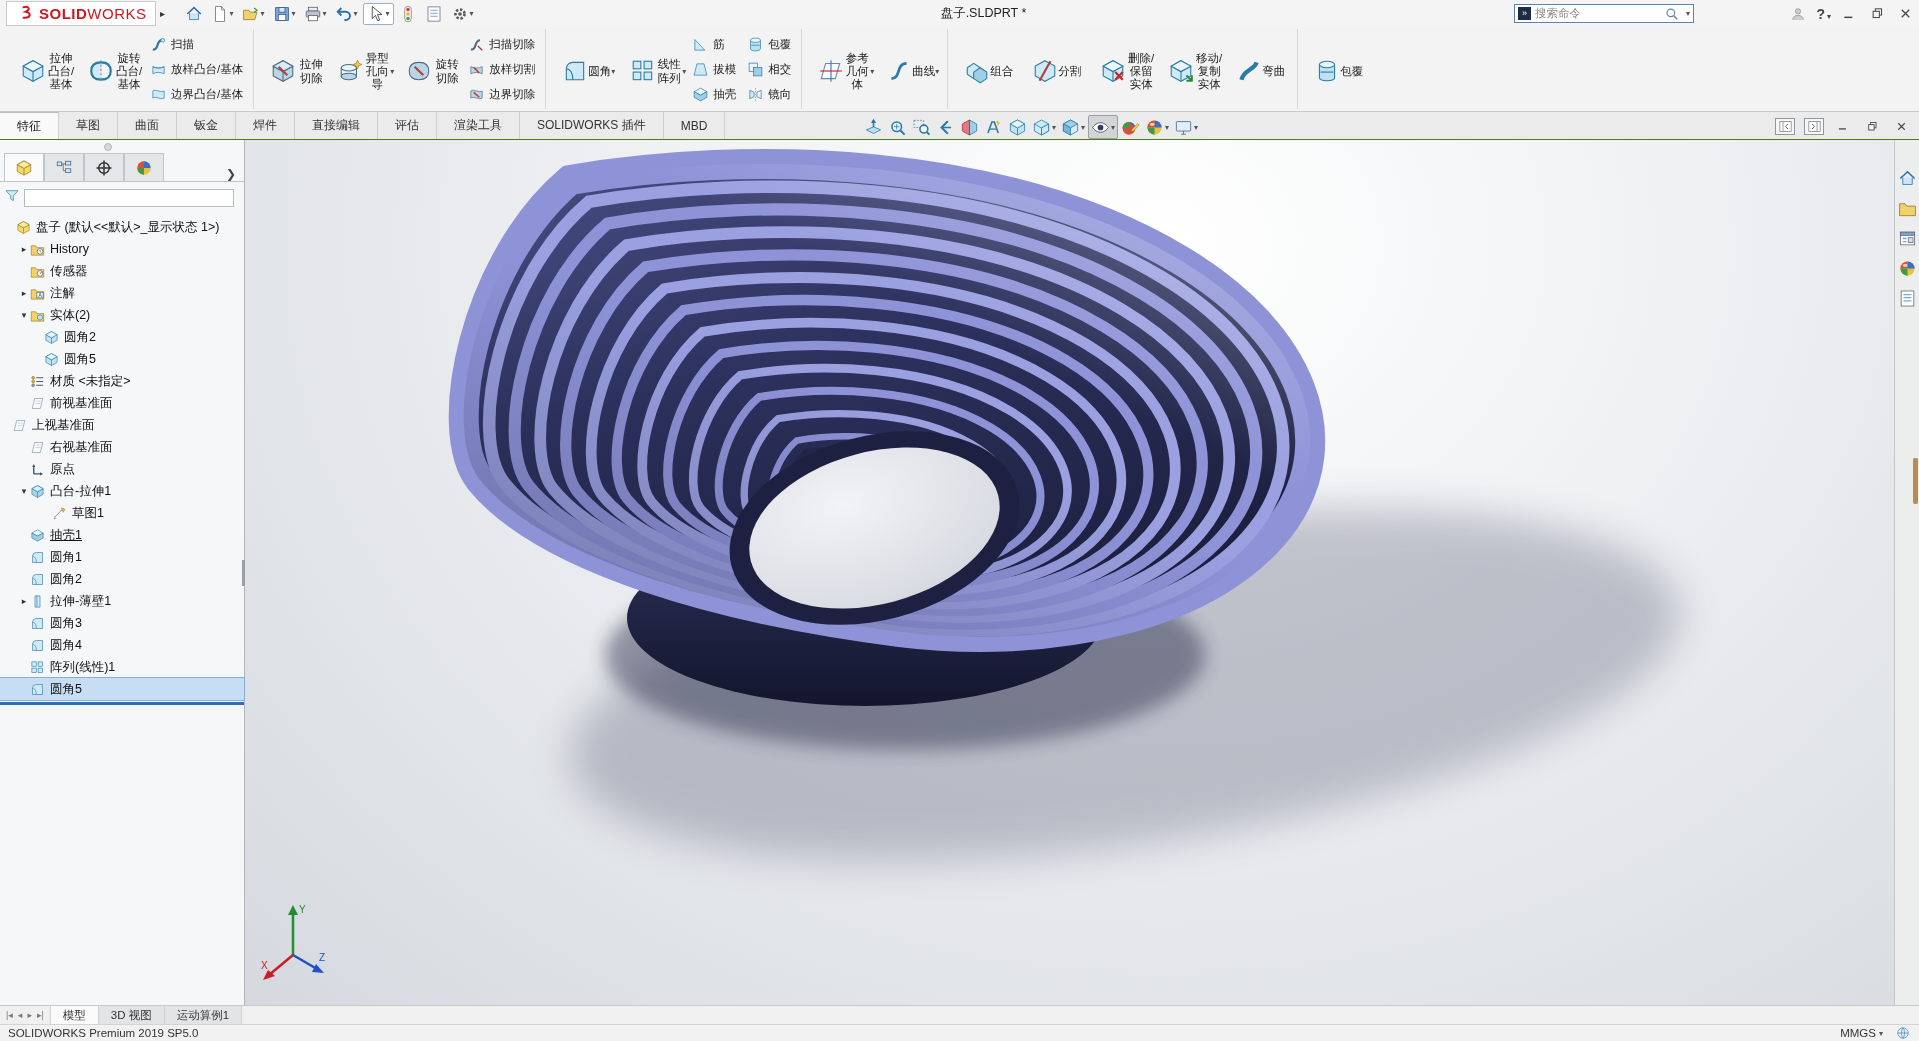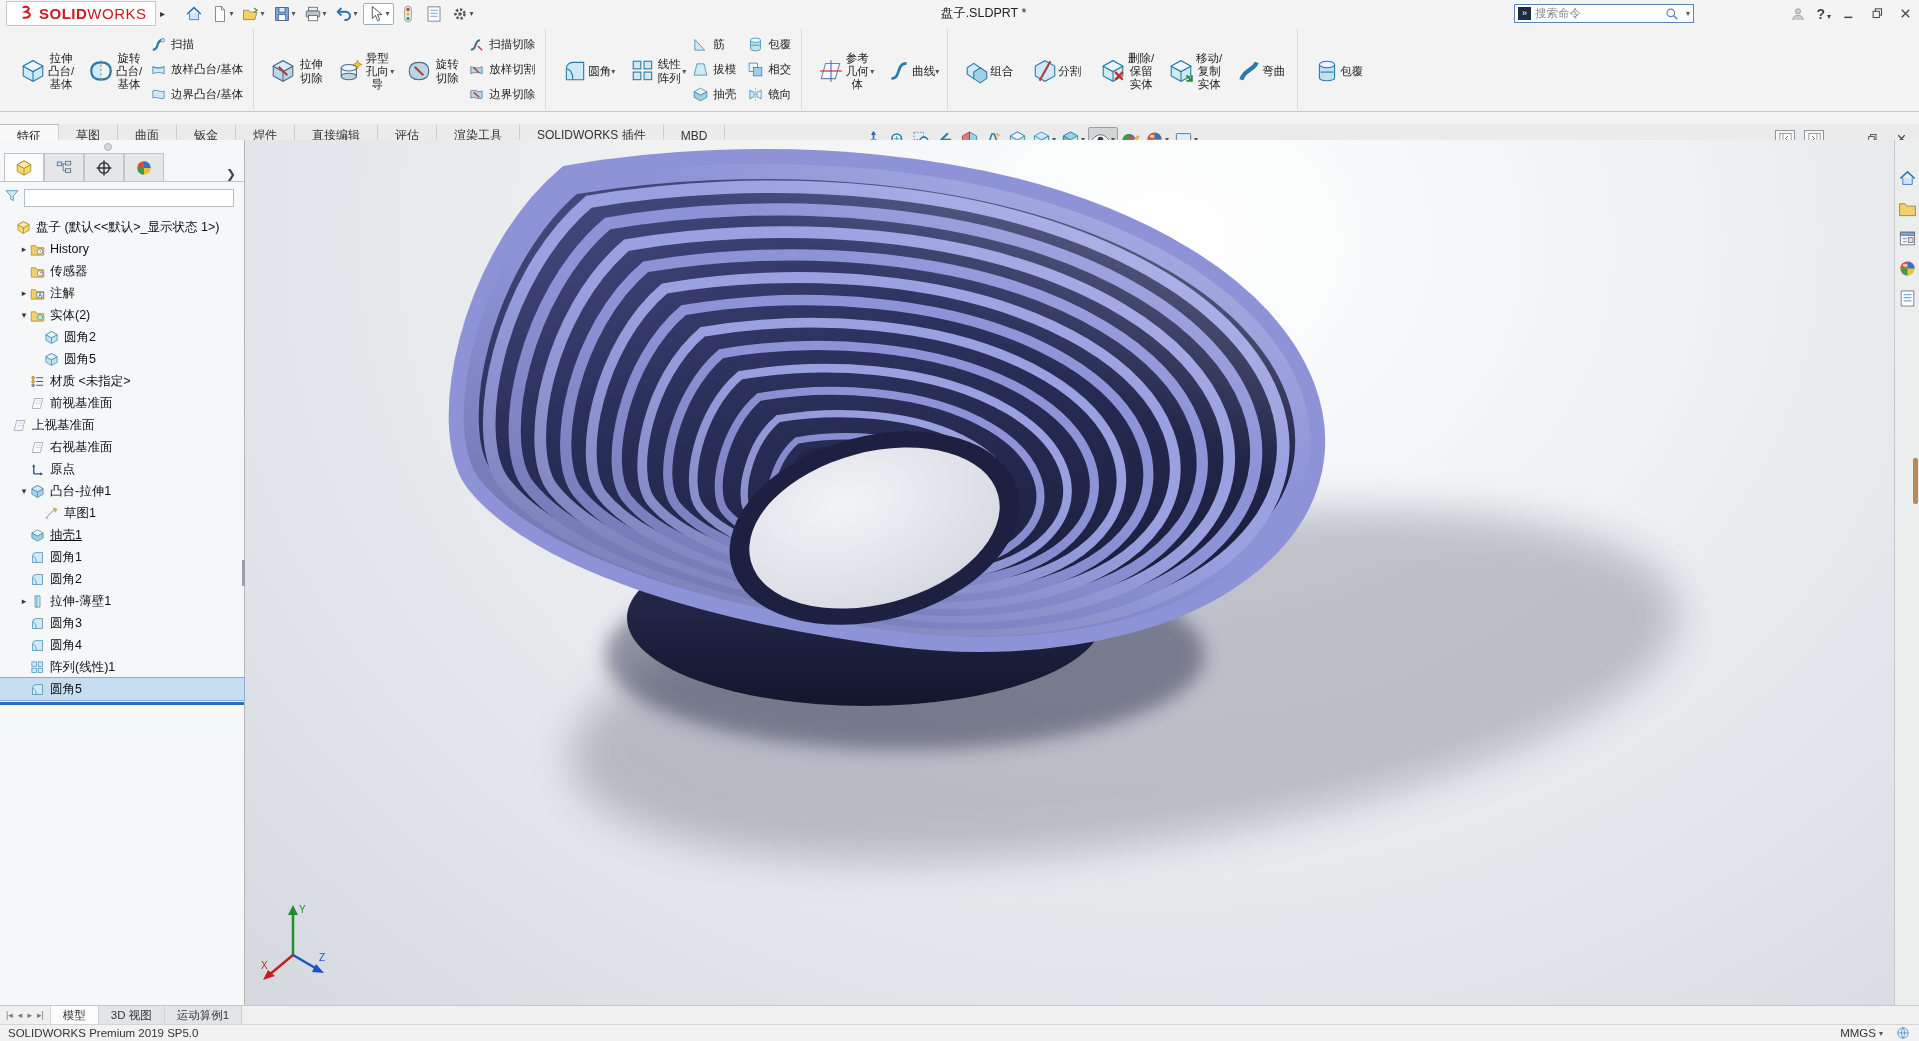--- a/index.html
+++ b/index.html
@@ -32,21 +32,21 @@
   .rb-group:last-child{border-right:none;}
   .rb-big{width:56px;display:flex;flex-direction:row;align-items:center;justify-content:flex-start;padding-top:3px;border-radius:2px;margin-left:11px;}
   .rb-big .lbl{font-size:11.5px;color:#222;text-align:center;line-height:1.15;margin-top:2px;}
   .rb-big .caret{font-size:8px;color:#555;margin-top:1px;}
   .rb-big.pressed{background:#c8cacd;border:1px solid #9ea3a8;width:64px;}
   .rb-stackcol{display:flex;flex-direction:column;justify-content:space-between;padding:3px 2px;}
   .rb-small{display:flex;align-items:center;gap:4px;height:24px;padding:0 3px;border-radius:2px;}
   .rb-small .lbl{font-size:11.5px;color:#222;white-space:nowrap;}
 
   
-  .tabrow{position:absolute;left:0;top:124px;width:100%;height:28px;background:#ebebec;border-bottom:5px solid #4d7c0f;display:flex;align-items:stretch;}
+  .tabrow{position:absolute;left:0;top:112px;width:100%;height:28px;background:#ebebec;border-bottom:1px solid #4d7c0f;display:flex;align-items:stretch;}
   .rtab{padding:0 17px;display:flex;align-items:center;font-size:12px;color:#333;border-right:1px solid #cfcfcf;}
   .rtab.active{background:#f9f9fa;font-weight:400;color:#111;border-top:1px solid #bbb;}
   .headsup{position:absolute;left:862px;top:2px;height:26px;display:flex;align-items:center;gap:1px;}
   .hbtn{display:flex;align-items:center;height:24px;padding:0 2px;border-radius:2px;}
   .hbtn.pressed{background:#d2d4d6;border:1px solid #9aa0a6;}
   .hbtn .caret{font-size:8px;color:#555;margin-left:1px;}
   .panebtns{position:absolute;right:8px;top:4px;display:flex;align-items:center;gap:9px;}
   .panebtn{width:20px;height:17px;border:1px solid #8f969c;background:#f6f7f8;display:flex;align-items:center;justify-content:center;}
 
   
@@ -879,21 +879,21 @@
             <span class="ticon">
               <svg width="15" height="15" viewBox="0 0 24 24">
                 <path d="M12 2.5 21 7.5v9L12 21.5 3 16.5v-9z" fill="#a8d4ea" stroke="#2a7ca6"></path>
                 <path d="M3 7.5 12 12.5l9-5" fill="none" stroke="#2a7ca6"></path>
                 <path d="M12 12.5v9" stroke="#2a7ca6" fill="none"></path>
                 <path d="M12 2.5 21 7.5 12 12.5 3 7.5z" fill="#d7ecf7" stroke="#2a7ca6"></path>
               </svg>
             </span>
             <span>凸台-拉伸1</span>
           </div>
-          <div class="trow" style="padding-left: 32px;">
+          <div class="trow" style="padding-left: 40px;">
             <span class="exp"></span>
             <span class="ticon">
               <svg width="15" height="15" viewBox="0 0 24 24">
                 <path d="M4 18L18 4" stroke="#8a9097" stroke-width="1.6"></path>
                 <path d="M15 3l6 2-3 5z" fill="#e8b931" stroke="#8a6d1f" stroke-width="0.6"></path>
                 <path d="M3 21l4-1-3-3z" fill="#d88"></path>
               </svg>
             </span>
             <span>草图1</span>
           </div>

